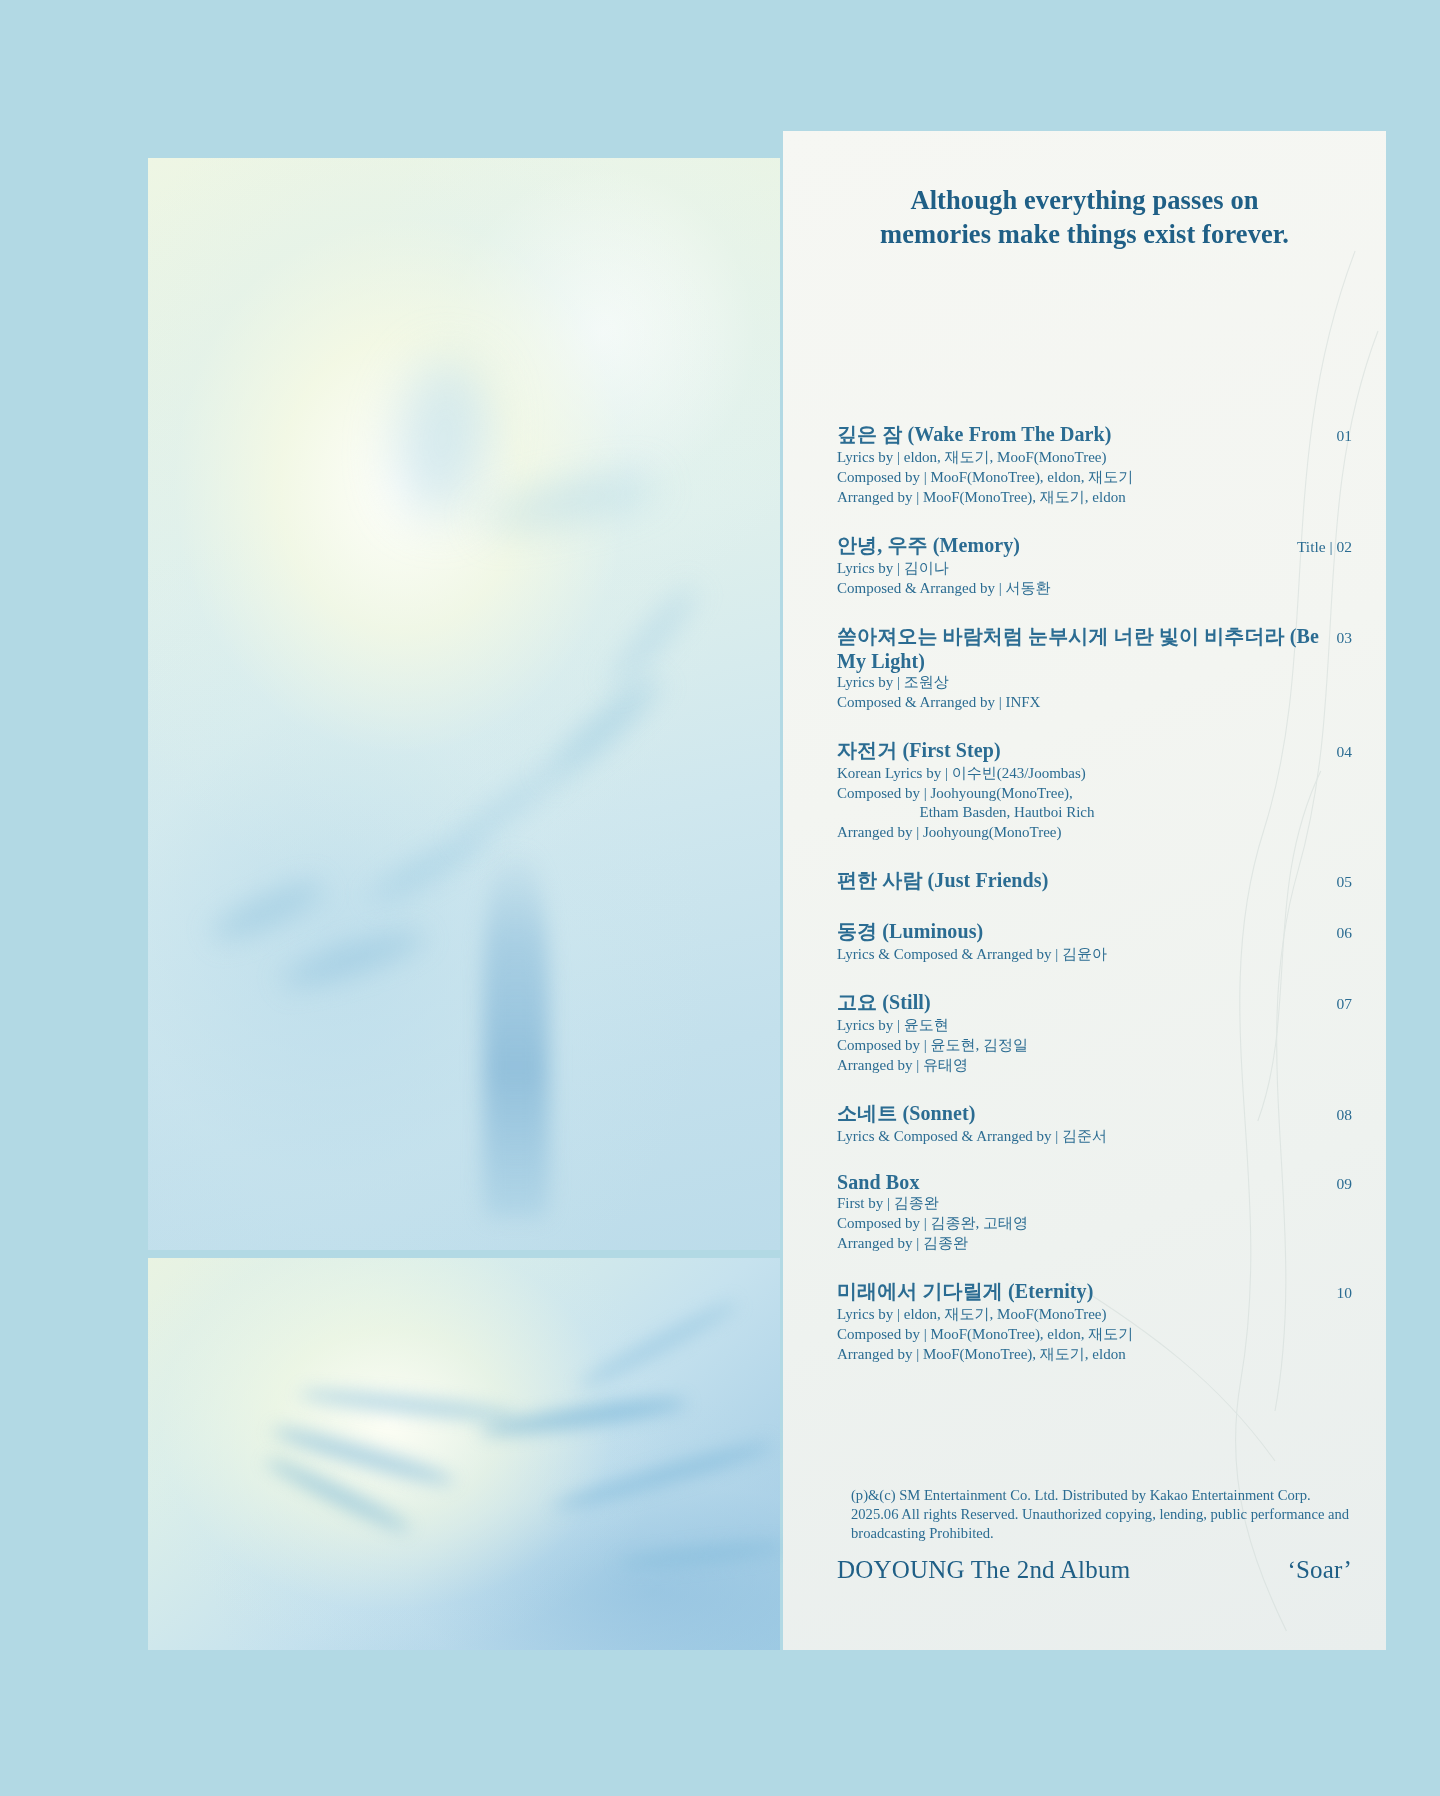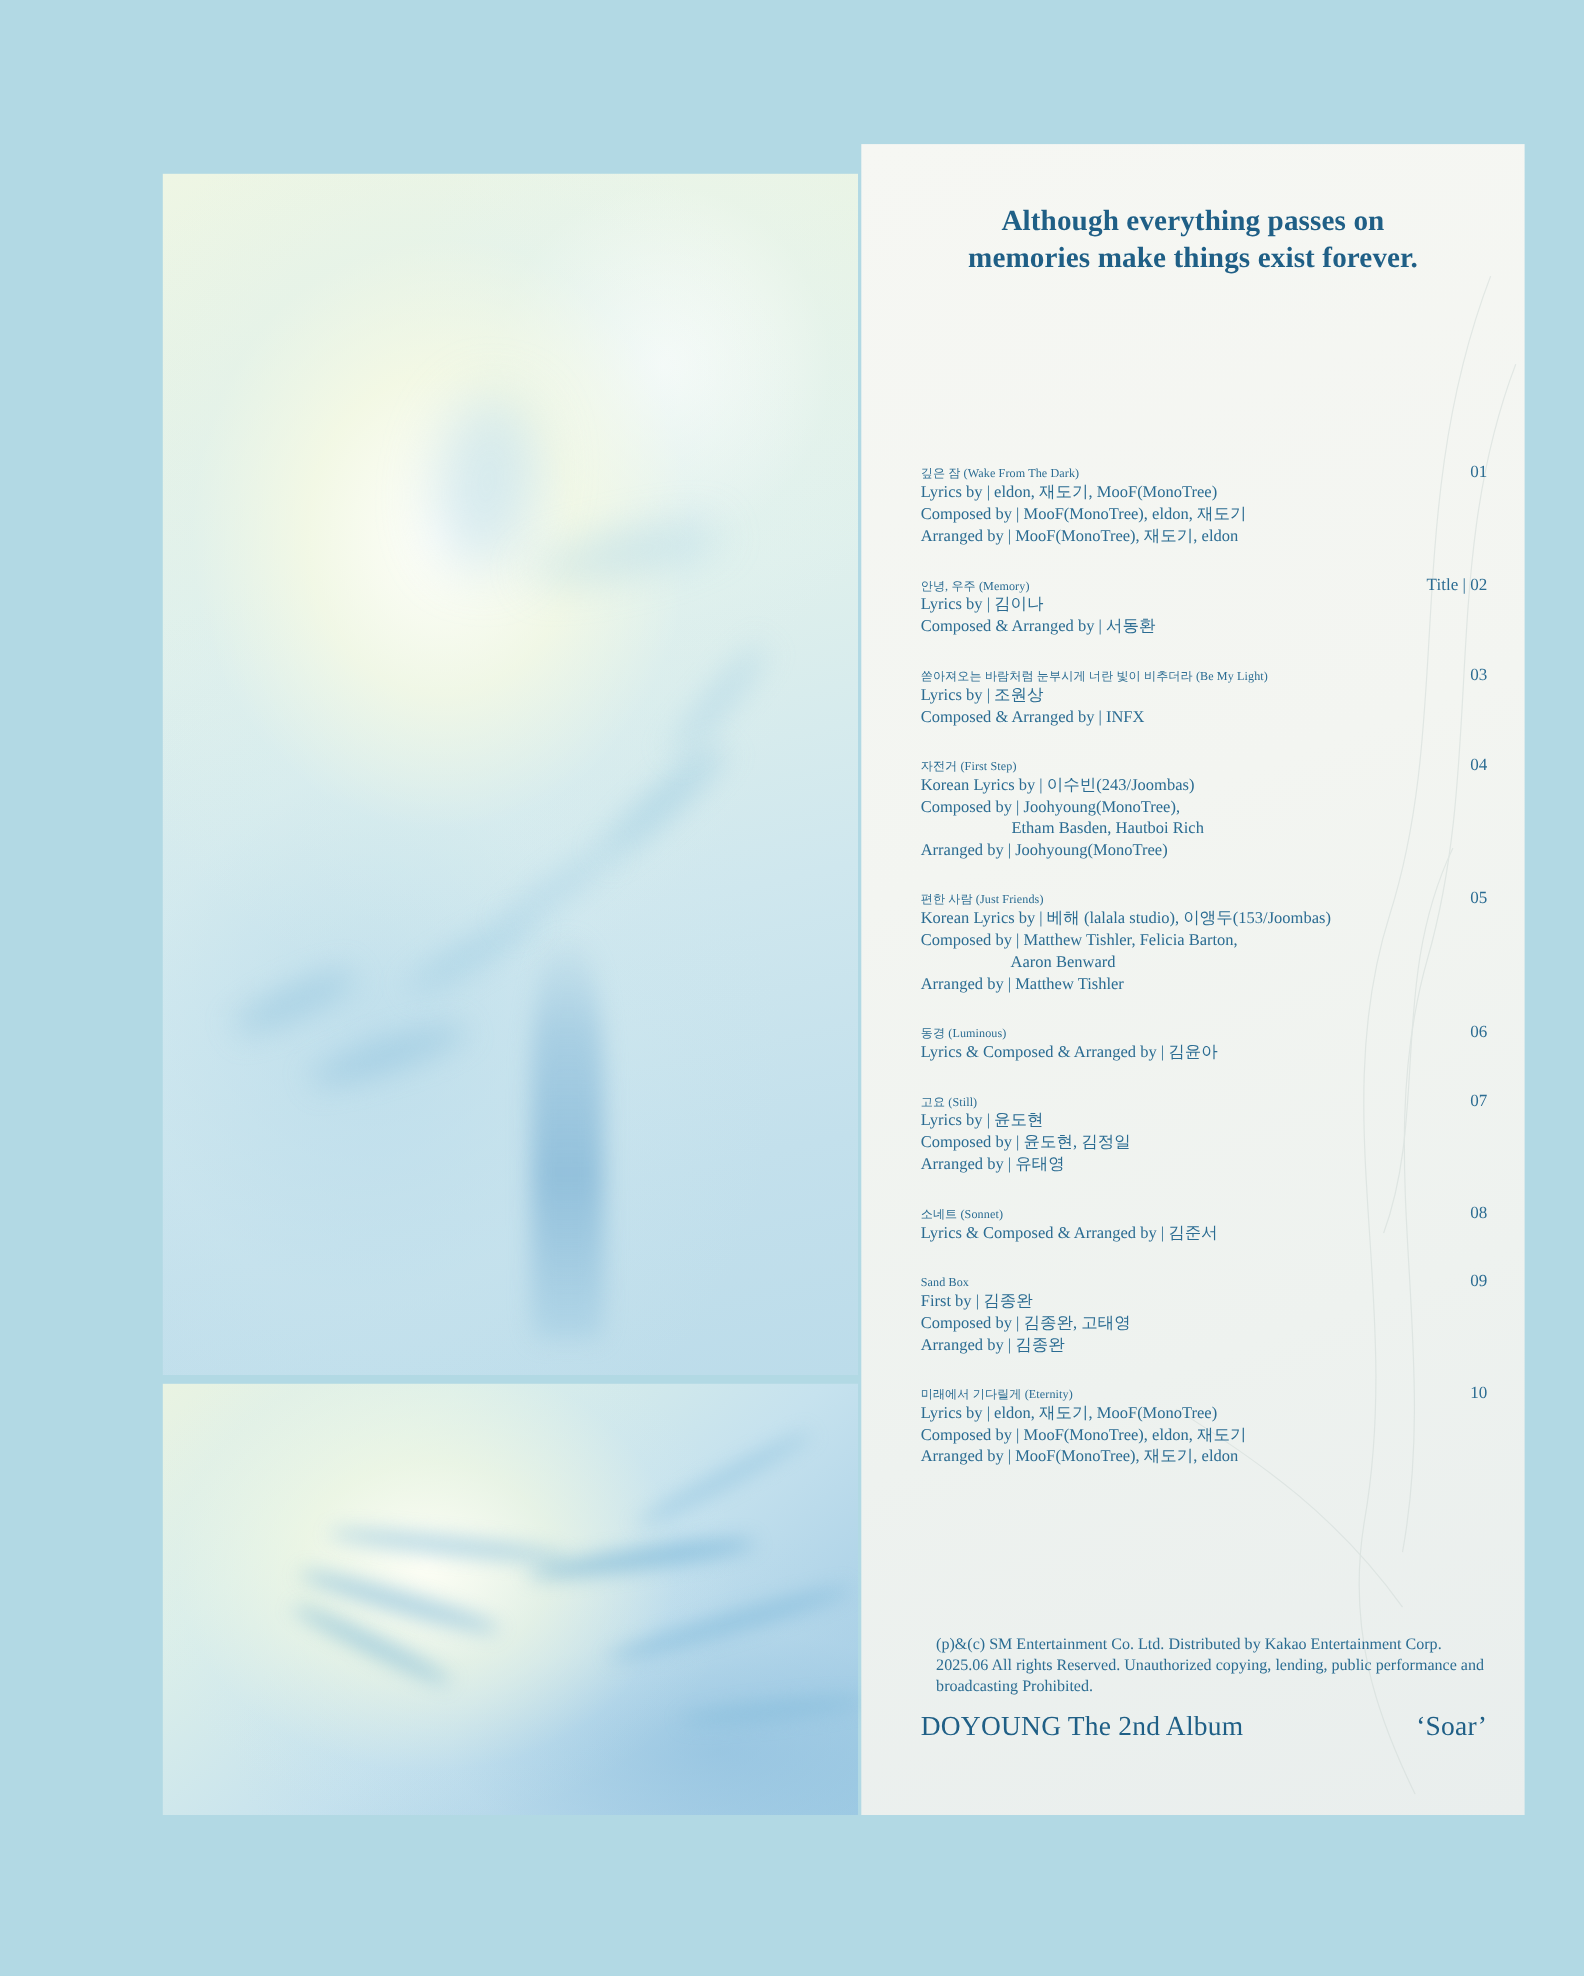--- a/index.html
+++ b/index.html
@@ -126,25 +126,26 @@
   .track {
     position: relative;
     margin-bottom: 24px;
   }
   .track-head {
     display: flex;
     align-items: baseline;
     justify-content: space-between;
   }
   .track-title {
-    font-size: 11px;
+    font-size: 20px;
     color: #2b6c92;
     letter-spacing: 0.1px;
     flex: 1 1 auto;
     padding-right: 10px;
+    font-weight: bold;
   }
   .track-num {
     font-size: 15.5px;
     color: #2b6c92;
     white-space: nowrap;
     flex: 0 0 auto;
     text-align: right;
   }
   .credit {
     font-size: 15px;
@@ -265,24 +266,20 @@
 Composed by | Joohyoung(MonoTree),
                       Etham Basden, Hautboi Rich
 Arranged by | Joohyoung(MonoTree)</div>
     </div>
 
     <div class="track">
       <div class="track-head">
         <div class="track-title">편한 사람 (Just Friends)</div>
         <div class="track-num">05</div>
       </div>
-      <div class="credit">Korean Lyrics by | 베해 (lalala studio), 이앵두(153/Joombas)
-Composed by | Matthew Tishler, Felicia Barton,
-                      Aaron Benward
-Arranged by | Matthew Tishler</div>
     </div>
 
     <div class="track">
       <div class="track-head">
         <div class="track-title">동경 (Luminous)</div>
         <div class="track-num">06</div>
       </div>
       <div class="credit">Lyrics &amp; Composed &amp; Arranged by | 김윤아</div>
     </div>
 

